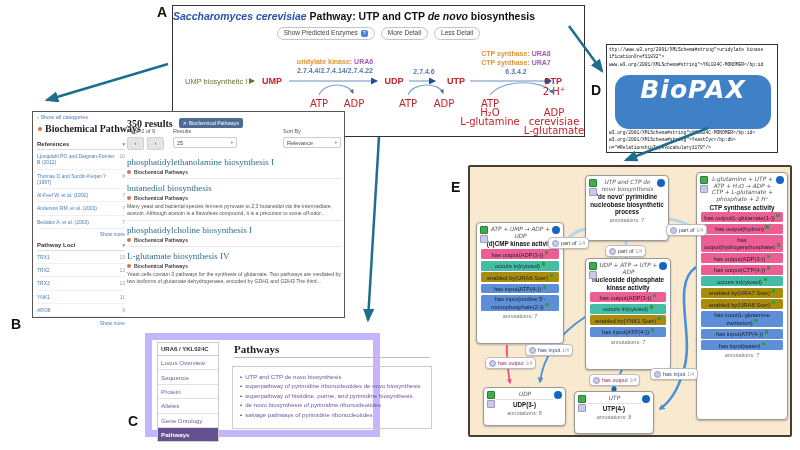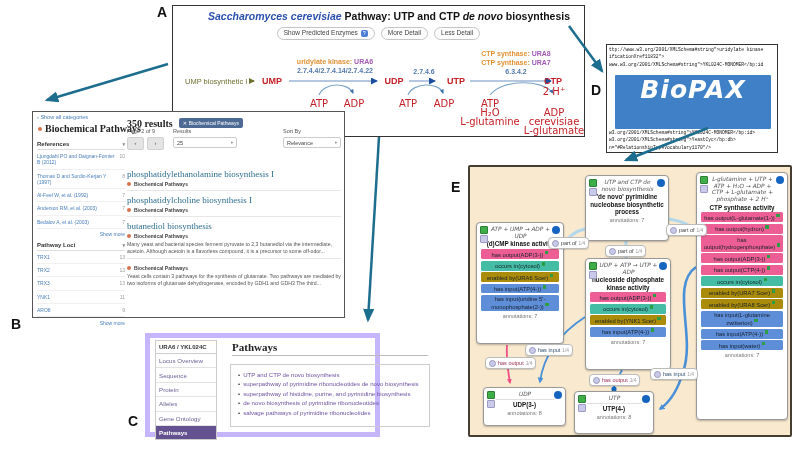--- a/index.html
+++ b/index.html
@@ -3,21 +3,21 @@
 <meta charset="utf-8">
 <style>
   html,body{margin:0;padding:0;width:800px;height:450px;background:#fff;
     font-family:"Liberation Sans",sans-serif;overflow:hidden;position:relative}
   .abs{position:absolute}
   .panel{position:absolute;background:#fff;box-sizing:border-box}
   .fig-label{position:absolute;font:bold 14px "Liberation Sans",sans-serif;color:#111;z-index:60}
 
   
   #panelA{left:172px;top:5px;width:413px;height:132px;border:1.5px solid #333;z-index:1}
-  .pa-title{position:absolute;left:0;right:14px;top:4px;text-align:right;
+  .pa-title{position:absolute;left:0;right:4px;top:4px;text-align:left;
     font:bold 10.5px "Liberation Sans",sans-serif;color:#111}
   .pa-species{color:#2a4fae;font-style:italic}
   .pa-ital{font-style:italic}
   .pa-buttons{position:absolute;left:0;right:0;top:21px;display:flex;justify-content:center;gap:6px}
   .pa-btn{font-size:6.5px;color:#444;border:1px solid #c4c4c4;border-radius:8px;
     padding:2px 6px;background:#fdfdfd;display:flex;align-items:center;gap:3px;line-height:1}
   .pa-help{display:inline-block;width:7px;height:7px;background:#4b7fd6;color:#fff;
     border-radius:2px;font-size:5.5px;line-height:7px;text-align:center}
   .pa-node{position:absolute;transform:translateX(-50%);font-weight:bold;font-size:9px;color:#c42127;white-space:nowrap}
   .pa-red{position:absolute;transform:translateX(-50%);font-weight:normal;font-size:10px;color:#c42127;
@@ -46,48 +46,48 @@
   .pb-tag{display:inline-flex;align-items:center;gap:2px;background:#4d6a94;color:#fff;
     font-size:5px;border-radius:2px;padding:2px 4px;margin-left:6px;vertical-align:2px}
   .pb-pageinfo{position:absolute;left:0;top:15px;font-size:5.5px;color:#555}
   .pb-pager{position:absolute;left:0;top:24px;display:flex;gap:3px}
   .pb-pgbtn{width:15px;height:11px;background:#e4e4e4;border:1px solid #d0d0d0;border-radius:2px;
     font-size:6px;color:#555;text-align:center;line-height:11px}
   .pb-sellabel{position:absolute;top:15px;font-size:5.5px;color:#555}
   .pb-select{position:absolute;top:24px;height:11px;border:1px solid #ccc;border-radius:2px;
     font-size:5.5px;color:#444;display:flex;justify-content:space-between;align-items:center;
     padding:0 3px;background:#fff;box-sizing:border-box}
-  .pb-list{position:absolute;left:0;top:52px;width:214px}
+  .pb-list{position:absolute;left:0;top:40px;width:214px}
   .pb-result{padding:4px 0 3px;border-top:1px solid #e7e7e7}
   .pb-result:first-child{border-top:none}
   .pb-rtitle{font:9px "Liberation Serif",serif;color:#2e6e8e}
   .pb-rcat{display:flex;gap:3px;align-items:center;font-size:5px;font-weight:bold;color:#444;margin-top:2px}
   .pb-rdesc{font-size:5.2px;color:#555;margin-top:2px;line-height:1.35}
 
   
-  #panelC{left:145px;top:333px;width:235px;height:104px;border:5px solid #c4b5fd;z-index:1}
+  #panelC{left:145px;top:333px;width:235px;height:104px;border:7px solid #c4b5fd;z-index:1}
   .pc-side{position:absolute;left:5px;top:2px;width:62px;border:1px solid #ccc;background:#fff;box-sizing:border-box}
   .pc-sidehead{padding:3px 3px;font-size:6px;font-weight:bold;color:#333;border-bottom:1px solid #ccc}
   .pc-item{padding:3.2px 3px;border-bottom:1px solid #e2e2e2;font-size:6.2px;color:#6d6094}
   .pc-item:last-child{border-bottom:none}
   .pc-item.sel{background:#645190;color:#fff;font-weight:bold}
   .pc-head{position:absolute;left:82px;top:3px;font:bold 11px "Liberation Serif",serif;color:#222}
   .pc-hr{position:absolute;left:82px;top:17px;width:196px;border-top:1px solid #bbb}
   .pc-box{position:absolute;left:80px;top:26px;width:200px;height:63px;border:1px solid #ccc;
     box-sizing:border-box;padding:5px 2px 2px 7px}
   .pc-li{display:flex;gap:3px;font-size:6.1px;color:#6f52a0;line-height:1.55}
   .pc-bullet{color:#333;flex:none}
 
   
   #panelD{left:606px;top:44px;width:172px;height:109px;border:1px solid #333;z-index:1}
   .pd-xml{position:absolute;left:2px;right:2px;font:4.6px "Liberation Mono",monospace;color:#111;
     line-height:1.62;white-space:nowrap;overflow:hidden}
   .pd-xml.top{top:1px}.pd-xml.bot{bottom:1px}
   .pd-logo{position:absolute;left:8px;top:30px;width:156px;height:54px;background:#3f80c6;
-    border-radius:1px;color:#fff;text-align:center;overflow:hidden}
+    border-radius:14px;color:#fff;text-align:center;overflow:hidden}
   .pd-logo-title{font:italic bold 25px "DejaVu Sans",sans-serif;margin-top:1px;letter-spacing:1px;line-height:1.1}
   .pd-logo-sub{font:italic 9px "DejaVu Sans",sans-serif;color:#cfe3f7;margin-top:1px}
 
   
   #panelE{left:468px;top:165px;width:324px;height:272px;background:#f8e9cf;
     border:2px solid #453e33;border-radius:2px;z-index:1}
   #panelE svg.edges{position:absolute;left:0;top:0;z-index:1}
   .ebox{position:absolute;background:#fff;border:1px solid #999;border-radius:4px;
     box-shadow:0 1px 2px rgba(0,0,0,.25);box-sizing:border-box;padding:3px 2px 2px;z-index:2}
   .ebox-title{font:italic 5.8px "DejaVu Sans",sans-serif;color:#555;text-align:center;
@@ -258,35 +258,36 @@
 
     <div class="pb-list">
       <div class="pb-result">
         <div class="pb-rtitle">phosphatidylethanolamine biosynthesis I</div>
         <div class="pb-rcat">
             <span class="pb-dot"></span>
             <span>Biochemical Pathways</span>
           </div>
       </div>
       <div class="pb-result">
-        <div class="pb-rtitle">phosphatidylcholine biosynthesis I</div>
-        <div class="pb-rcat">
-            <span class="pb-dot"></span>
-            <span>Biochemical Pathways</span>
-          </div>
-      </div>
-      <div class="pb-result">
         <div class="pb-rtitle">butanediol biosynthesis</div>
         <div class="pb-rcat">
             <span class="pb-dot"></span>
             <span>Biochemical Pathways</span>
           </div>
         <div class="pb-rdesc">Many yeast and bacterial species ferment pyruvate to 2,3 butanediol via the intermediate, acetoin. Although acetoin is a flavorless compound, it is a precursor to some off-odor...</div>
       </div>
       <div class="pb-result">
+        <div class="pb-rtitle">phosphatidylcholine biosynthesis I</div>
+        <div class="pb-rcat">
+            <span class="pb-dot"></span>
+            <span>Biochemical Pathways</span>
+          </div>
+      </div>
+      <div class="pb-result">
+        <div class="pb-rtitle">L-glutamate biosynthesis IV</div>
         <div class="pb-rcat">
             <span class="pb-dot"></span>
             <span>Biochemical Pathways</span>
           </div>
         <div class="pb-rdesc">Yeast cells contain 3 pathways for the synthesis of glutamate. Two pathways are mediated by two isoforms of glutamate dehydrogenase, encoded by GDH1 and GDH3 The third...</div>
       </div>
     </div>
   </div>
 </div>
 

